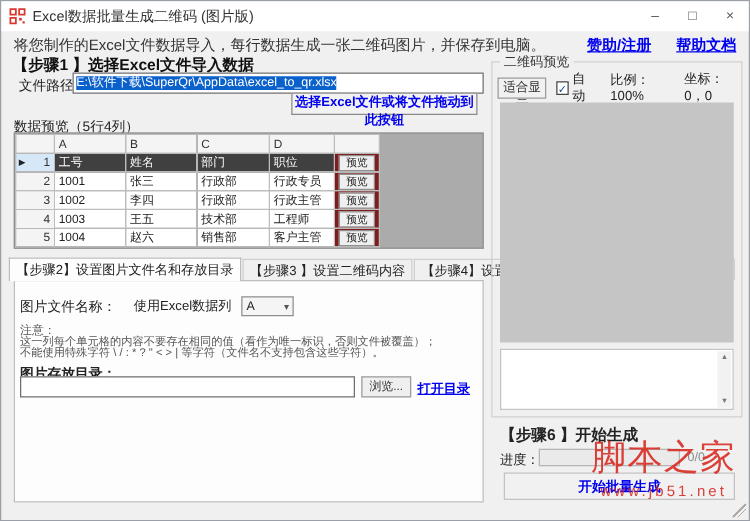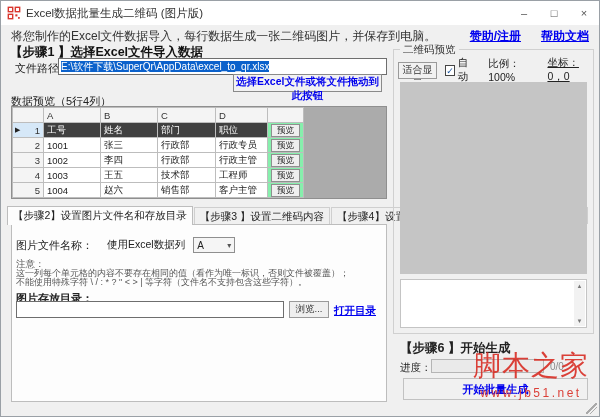--- a/index.html
+++ b/index.html
@@ -38,21 +38,21 @@
     background:#ababab; border:1px solid #8f8f8f; }
   table.grid { border-collapse:collapse; table-layout:fixed; }
   table.grid th, table.grid td { border:1px solid #bdbdbd; font-weight:normal;
     font-size:9.5px; padding:0 3px; height:15px; overflow:hidden; white-space:nowrap; }
   table.grid th { background:#f4f4f4; text-align:left; color:#333; }
   td.rowhdr { background:#f4f4f4; text-align:right; color:#333; position:relative; }
   tr.sel td.rowhdr { background:#d6e8f8; }
   .row-marker { position:absolute; left:2px; top:3px; font-size:7px; color:#222; }
   tr.sel td.cell { background:#404040; color:#fff; }
   td.cell { background:#fff; }
-  td.btncell { background:#86efac; padding:0 1px;font-family:Liberation Serif, serif; }
+  td.btncell { background:#7f1d1d; padding:0 1px;font-family:Liberation Serif, serif; }
   .mini-btn { width:29px; height:13px; background:#efefef; border:1px solid #8f8f8f;
     font-size:8.5px; font-family:inherit; line-height:10px; padding:0; color:#222; }
   
   .tabstrip { position:absolute; top:205px; left:6px; display:flex; align-items:center; }
   .tab { height:17px; padding:2px 5px 0; font-size:10.5px; background:#f0f0f0;
     border:1px solid #cfcfcf; border-bottom:none; margin-right:1px; white-space:nowrap; }
   .tab.selected { height:19px; background:#fdfdfd; border-color:#bdbdbd; position:relative; z-index:2; }
   .tabpage { position:absolute; top:223px; left:10px; width:376px; height:178px;
     background:#fdfdfd; border:1px solid #bdbdbd; z-index:1; }
   .fn-row { position:absolute; top:12px; left:4px; display:flex; align-items:center; }
@@ -76,21 +76,21 @@
   .groupbox .legend { position:absolute; top:-7px; left:6px; background:#f0f0f0;
     padding:0 3px; font-size:10.5px; color:#333; }
   .qr-toolbar { position:absolute; top:6px; left:4px; right:4px; display:flex; align-items:center; }
   .fit-btn { width:50px; height:17px; background:#f1f1f1; border:1px solid #9a9a9a;
     font-size:10px; font-family:inherit; color:#333; }
   .chk-wrap { display:flex; align-items:center; margin-left:8px; }
   .chk-box { width:11px; height:11px; background:#fff; border:1px solid #444;
     font-size:9px; line-height:10px; text-align:center; color:#1a55a0; }
   .chk-label { font-size:10.5px; margin-left:3px; }
   .scale-text { font-size:10.5px; margin-left:16px; }
-  .coord-text { font-size:10.5px; margin-left:14px;text-decoration:underline; }
+  .coord-text { font-size:10.5px; margin-left:14px; }
   .qr-canvas { position:absolute; top:32px; left:6px; width:187px; height:192px; background:#c5c5c5; }
   .qr-textarea { position:absolute; top:229px; left:6px; width:187px; height:49px;
     background:#fff; border:1px solid #c4c4c4; }
   .vscroll { position:absolute; right:1px; top:1px; bottom:1px; width:11px;
     background:#f2f2f2; display:flex; flex-direction:column; justify-content:space-between;
     align-items:center; font-size:6px; color:#777; padding:2px 0; }
   
   .step6-title { position:absolute; top:339px; left:399px; font-size:12.5px; font-weight:bold; }
   .progress-label { position:absolute; top:360px; left:399px; font-size:10.5px; }
   .pbar { position:absolute; top:358px; left:430px; width:113px; height:14px;

